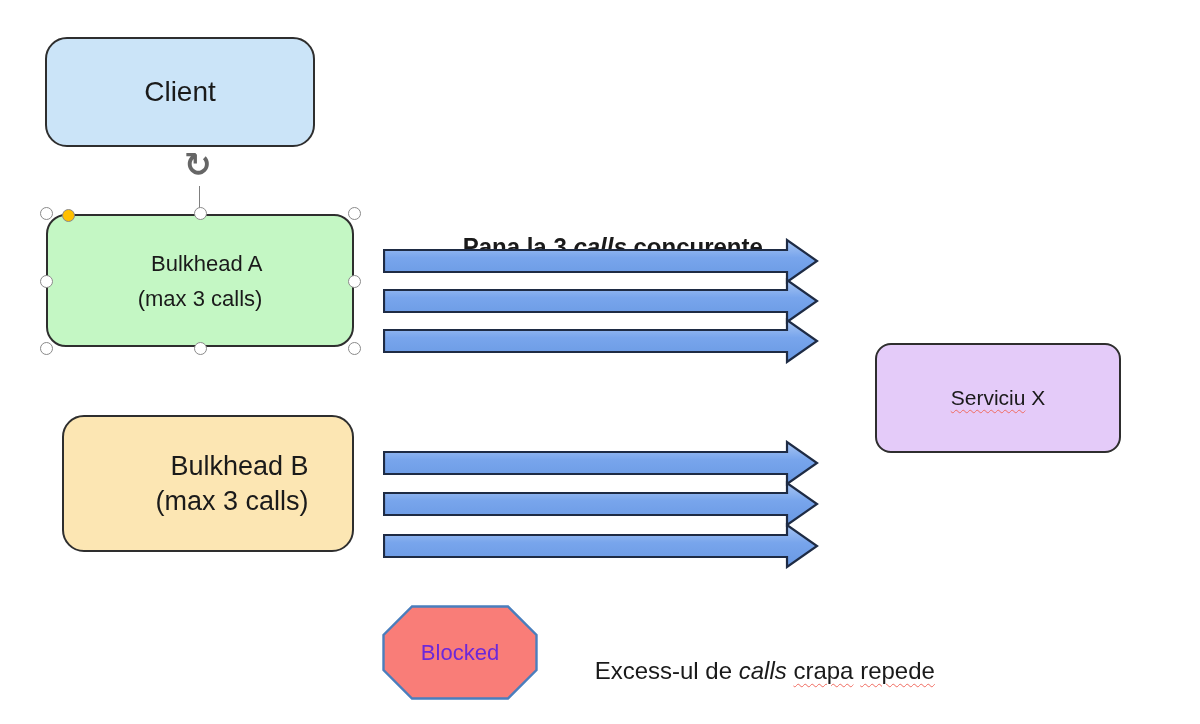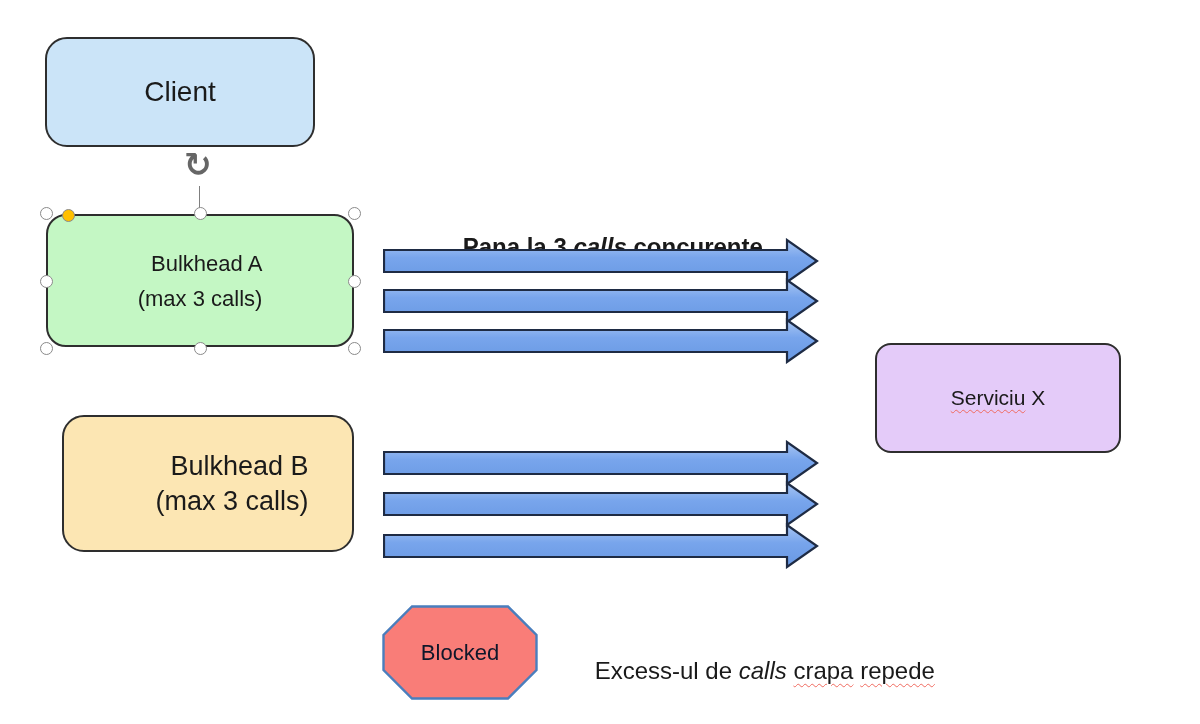--- a/index.html
+++ b/index.html
@@ -15,21 +15,21 @@
   .serviciu{left:858px;top:343px;width:246px;height:110px;border-radius:16px;background:#E4CBF9;font-size:21px;margin-left:17px;}
   .label2{display:block;}
   .annotation{position:absolute;white-space:pre;font-size:24px;}
   .annotation .it{font-style:italic;}
   .squiggle{text-decoration:underline;text-decoration-style:wavy;text-decoration-color:#F06B60;text-decoration-thickness:1px;text-underline-offset:4px;}
   .ann-top{left:436px;top:205px;font-weight:bold;}
   .ann-bottom{left:568px;top:629px;}
   .arrow{position:absolute;left:383px;width:436px;height:46px;}
   .octagon-wrap{position:absolute;left:382px;top:605px;width:156px;height:95px;}
   .octagon-wrap svg{position:absolute;left:0;top:0;}
-  .octagon-label{position:absolute;left:0;top:0;width:156px;height:95px;display:flex;align-items:center;justify-content:center;color:#0f172a;font-size:22px;}
+  .octagon-label{position:absolute;left:0;top:0;width:156px;height:95px;display:flex;align-items:center;justify-content:center;color:#6d28d9;font-size:22px;}
   .handle{position:absolute;width:13px;height:13px;border-radius:50%;background:#ffffff;border:1.6px solid #8a8a8a;box-sizing:border-box;z-index:5;}
   .handle.adjust{background:#FFC000;}
   .rotate-line{position:absolute;left:199px;top:186px;width:1.4px;height:22px;background:#7f7f7f;}
   .rotate-icon{position:absolute;left:184px;top:148px;font-family:"DejaVu Sans",sans-serif;font-size:33px;color:#666666;line-height:33px;font-weight:bold;}
 </style>
 </head>
 <body>
 
 <div class="canvas">
 

